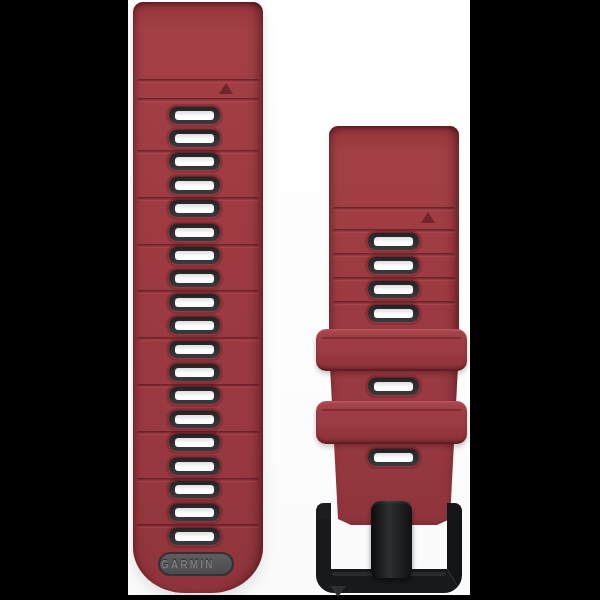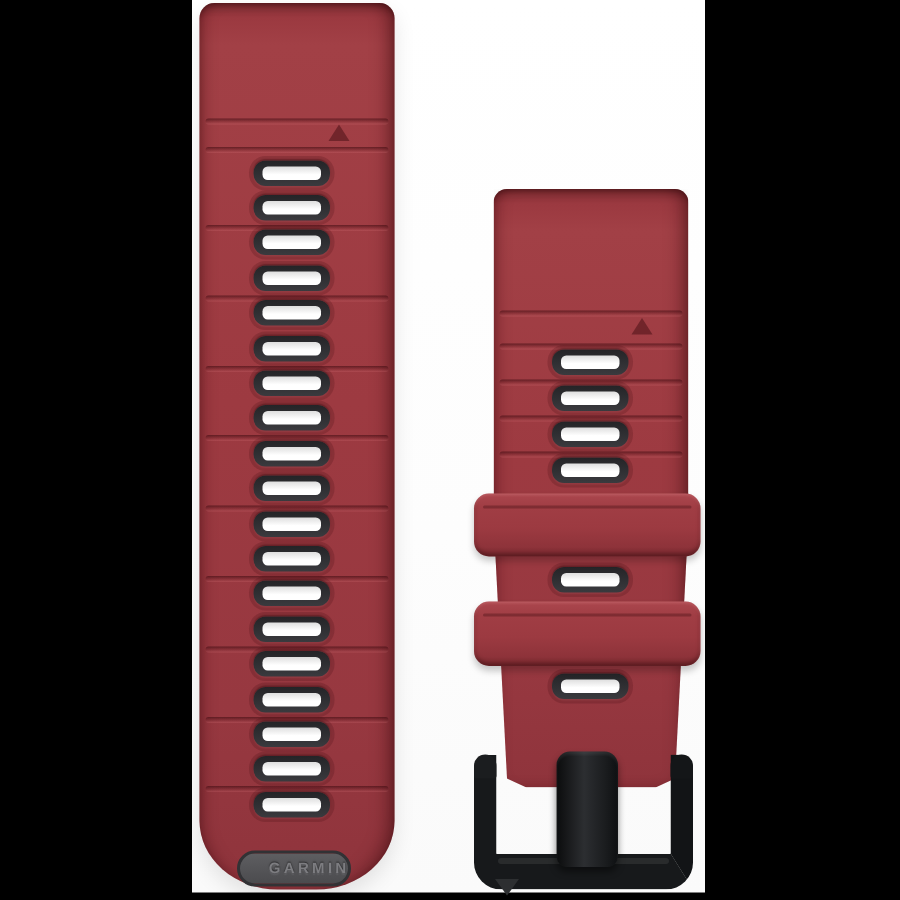--- a/index.html
+++ b/index.html
@@ -46,24 +46,24 @@
   }
   .strap-left .slot{left:36px;}
   .strap-right .slot{left:39px;}
   .tri-up{
     position:absolute;width:0;height:0;
     border-left:7px solid transparent;border-right:7px solid transparent;
     border-bottom:11px solid rgba(74,16,22,.55);
   }
   
   .garmin-pill{
-    position:absolute;left:25px;top:565px;width:76px;height:24px;
+    position:absolute;left:25px;top:550px;width:76px;height:24px;
     background:linear-gradient(to bottom,#5e5e61,#4b4b4e);
     border:2px solid #323235;border-radius:13px;box-sizing:border-box;
-    display:flex;align-items:center;justify-content:flex-end;
+    display:flex;align-items:center;justify-content:flex-start;
   }
   .garmin-pill span{
     color:#7d7d81;font-size:10px;font-weight:700;letter-spacing:2.2px;
     text-shadow:0 -1px 1px rgba(0,0,0,.55),0 1px 1px rgba(150,150,155,.2);
     transform:translateX(1px);
   }
   
   .keeper{
     position:absolute;left:316px;width:151px;border-radius:10px;
     background:linear-gradient(to bottom,#ab474e 0%,#a03d44 22%,#9c3a41 55%,#8e333a 85%,#78292f 100%);

